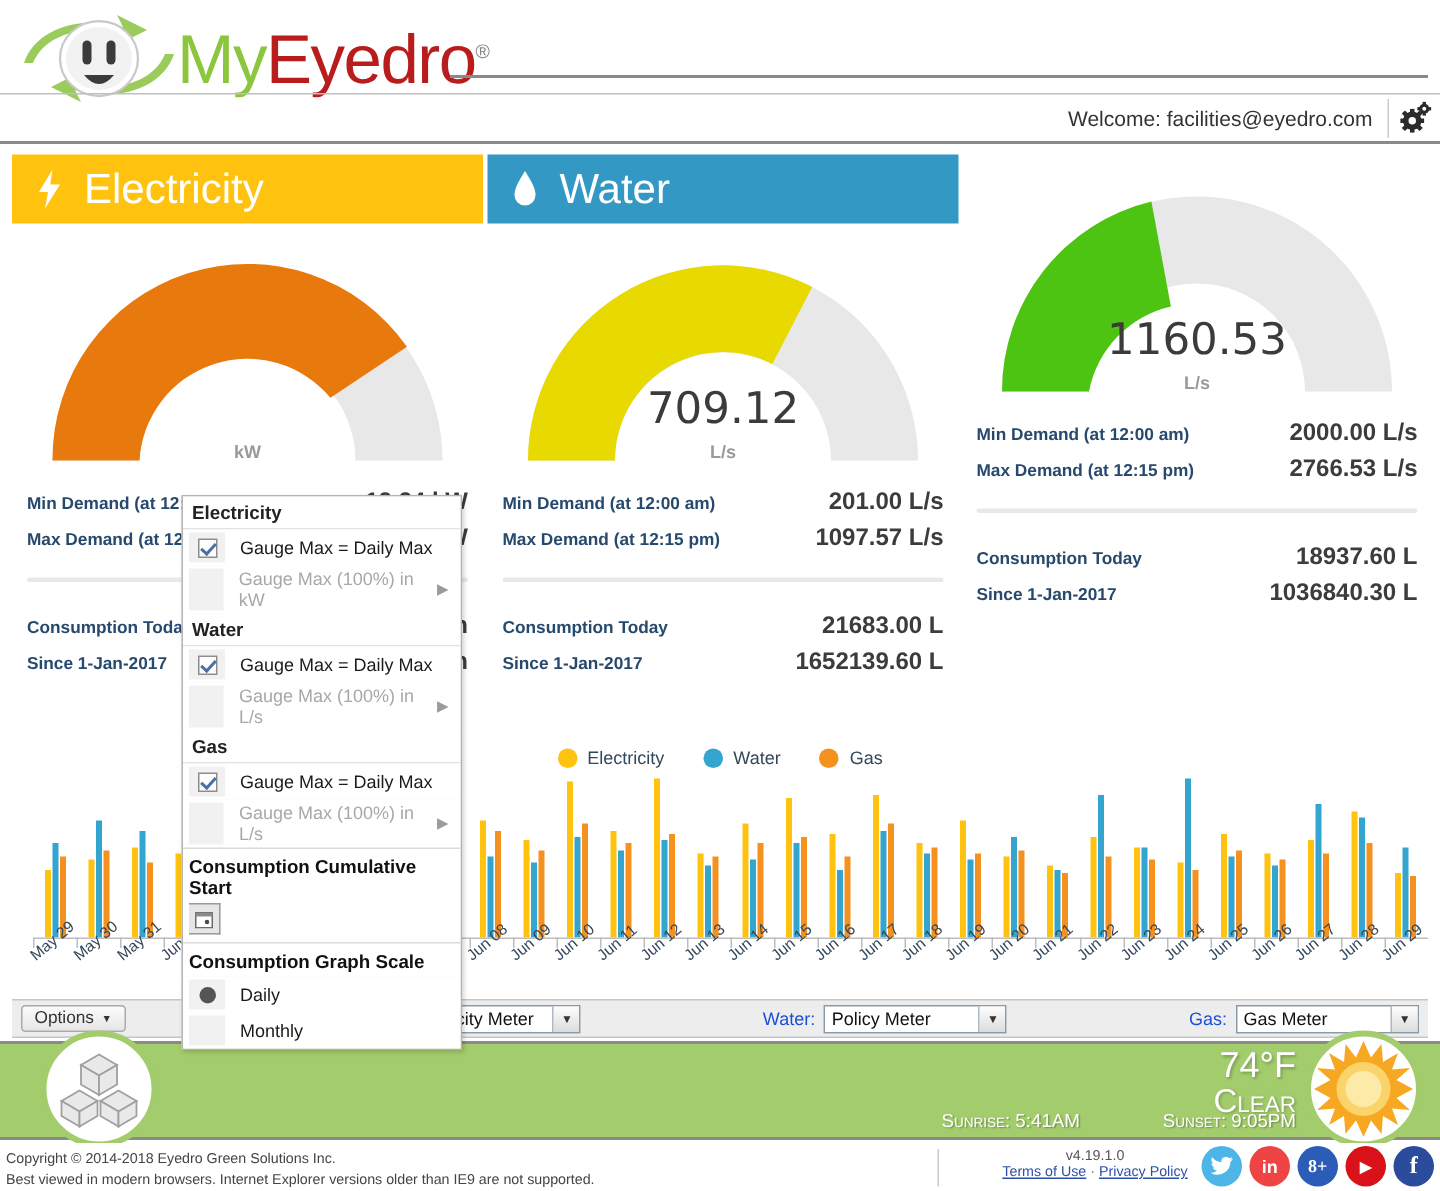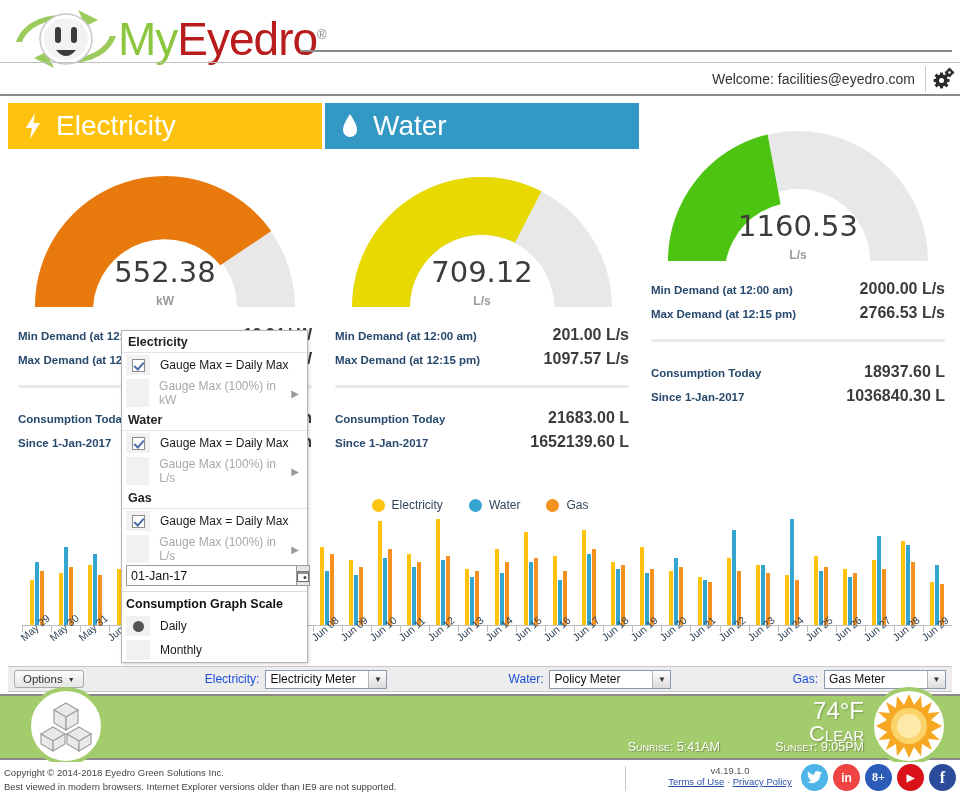--- a/index.html
+++ b/index.html
@@ -249,21 +249,20 @@
               <path d="M10 0 L1 15 H7 L5 26 L15 10 H8.5 Z" fill="#fff"></path>
             </svg>
         </span>
         <span class="ptitle">Electricity</span>
       </div>
       <div class="gauge-box">
         <svg class="gauge-svg" width="300" height="160" viewBox="0 0 300 160">
           <path d="M20 150 A130 130 0 0 1 280 150 L222 150 A72 72 0 0 0 78 150 Z" fill="#E8E8E8"></path>
           <path d="M20 150 A130 130 0 0 1 256.3 74.1 L205.3 108.2 A72 72 0 0 0 78 150 Z" fill="#E8790C"></path>
         </svg>
-        <div class="gauge-val">552.38</div>
         <div class="gauge-unit">kW</div>
       </div>
       <div class="stats">
         <div class="stat-row">
           <span class="stat-label">Min Demand (at 12:00 am)</span>
           <span class="stat-value">12.34 kW</span>
         </div>
         <div class="stat-row">
           <span class="stat-label">Max Demand (at 12:15 pm)</span>
           <span class="stat-value">646.43 kW</span>
@@ -699,22 +698,22 @@
           <span class="opt-chk on"></span>
         </span>
       <span class="opt-label">Gauge Max = Daily Max</span>
     </div>
     <div class="opt-item">
       <span class="opt-gutter"></span>
       <span class="opt-label dim">Gauge Max (100%) in L/s</span>
       <span class="opt-arrow">▶</span>
     </div>
 
+    <div class="opt-section-head">Consumption Cumulative Start</div>
     <div class="opt-date-wrap">
-      <input class="opt-date" type="text" value="01-Jan-17" style="">
       <span class="opt-cal">
         <svg width="12" height="12" viewBox="0 0 12 12">
           <rect x="0.5" y="1.5" width="11" height="10" fill="#fff" stroke="#6b6b6b"></rect>
           <rect x="0.5" y="1.5" width="11" height="2.5" fill="#8c8c8c"></rect>
           <circle cx="8" cy="7.6" r="1.5" fill="#4a4a4a"></circle>
         </svg>
       </span>
     </div>
 
     <div class="opt-section-head">Consumption Graph Scale</div>

